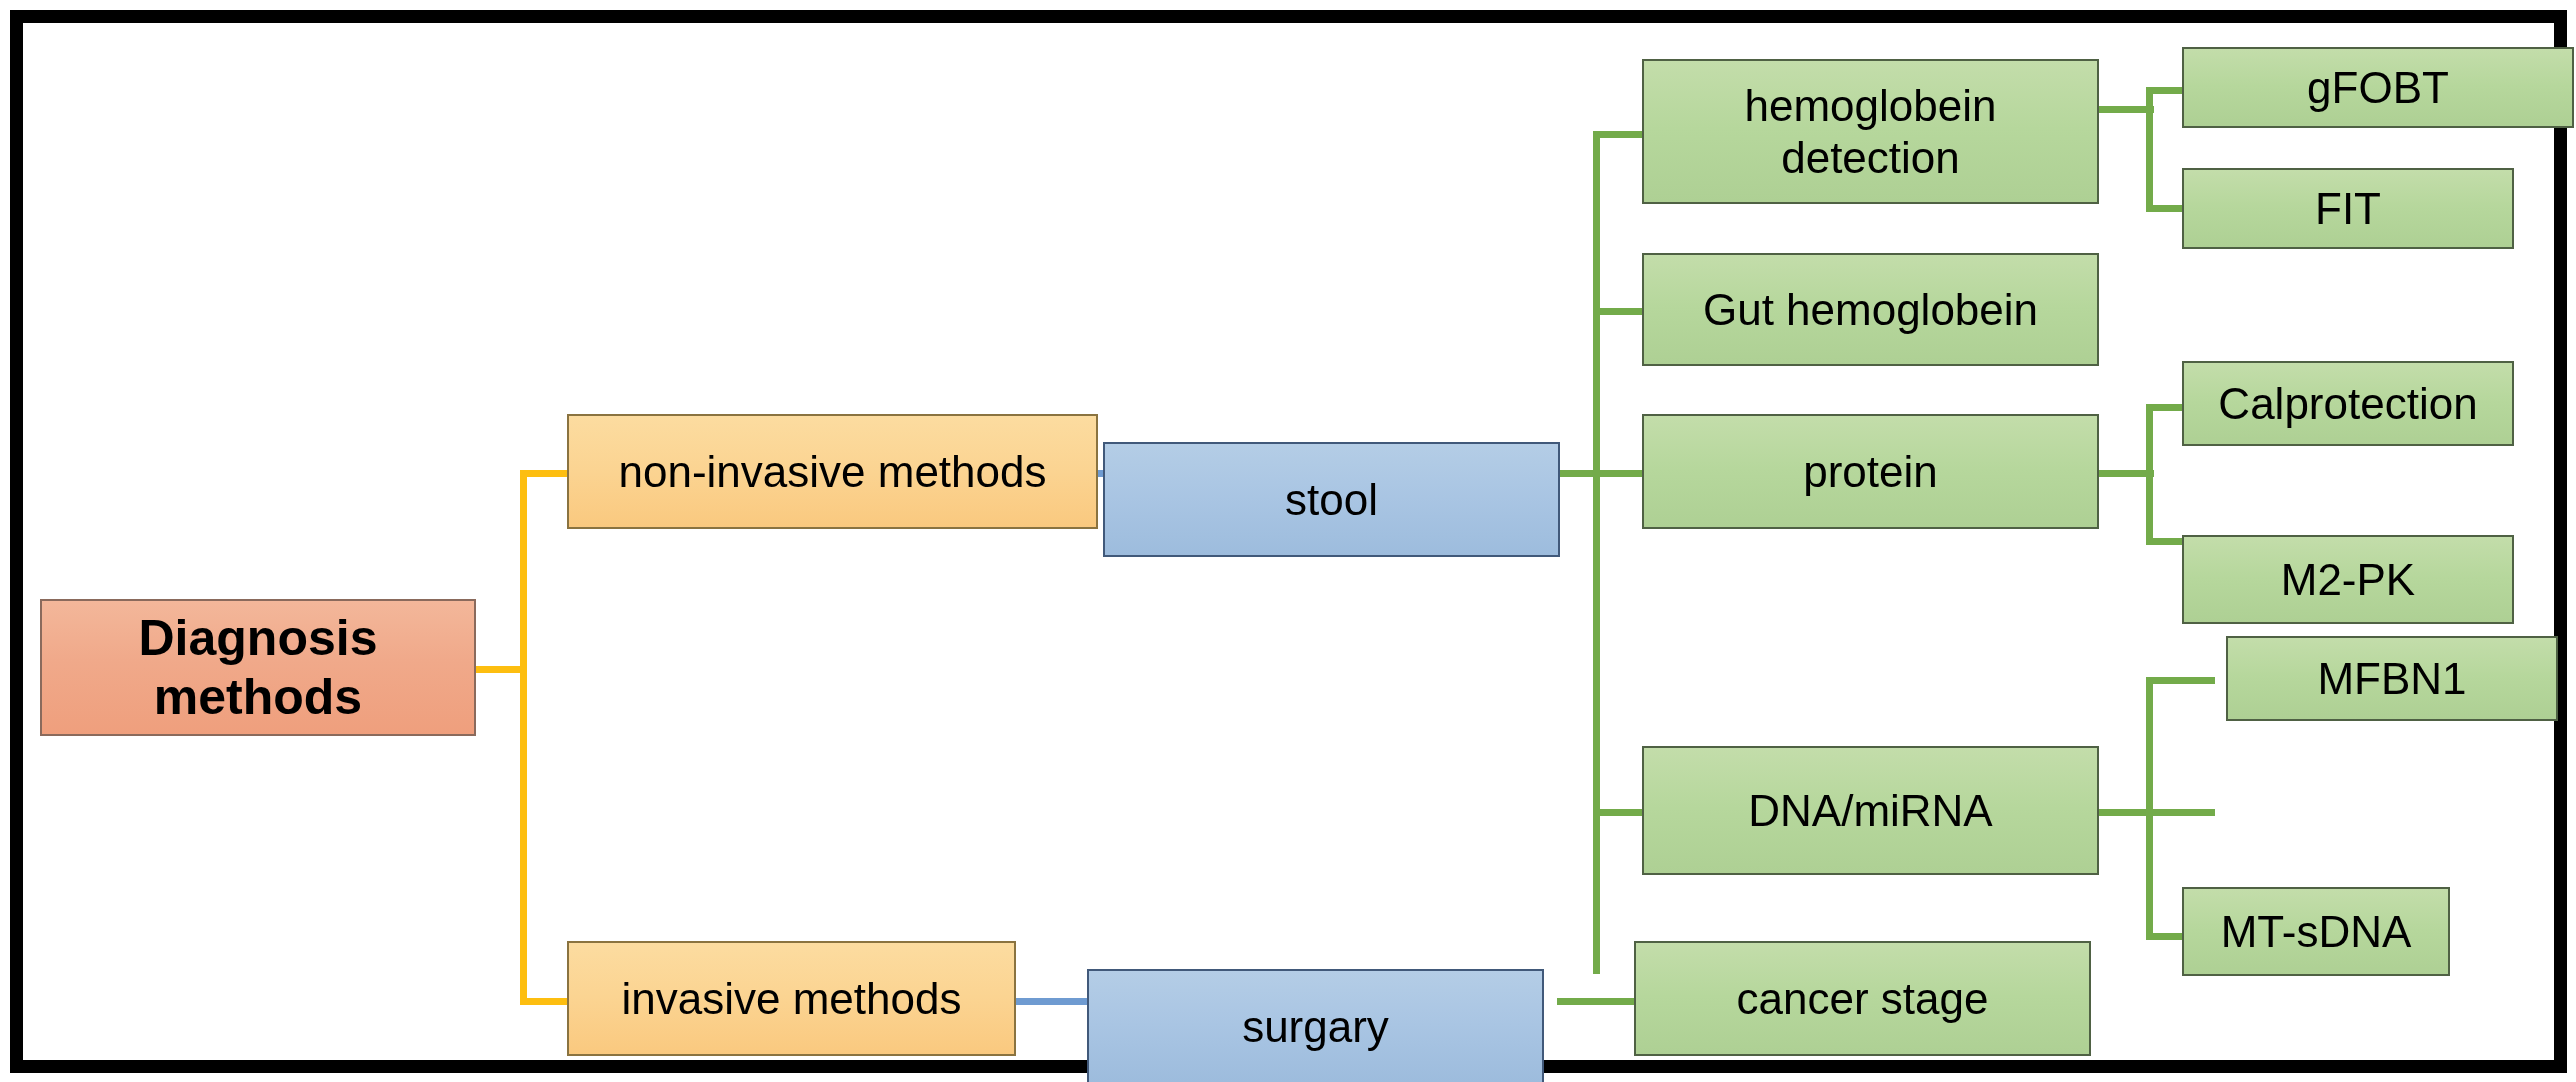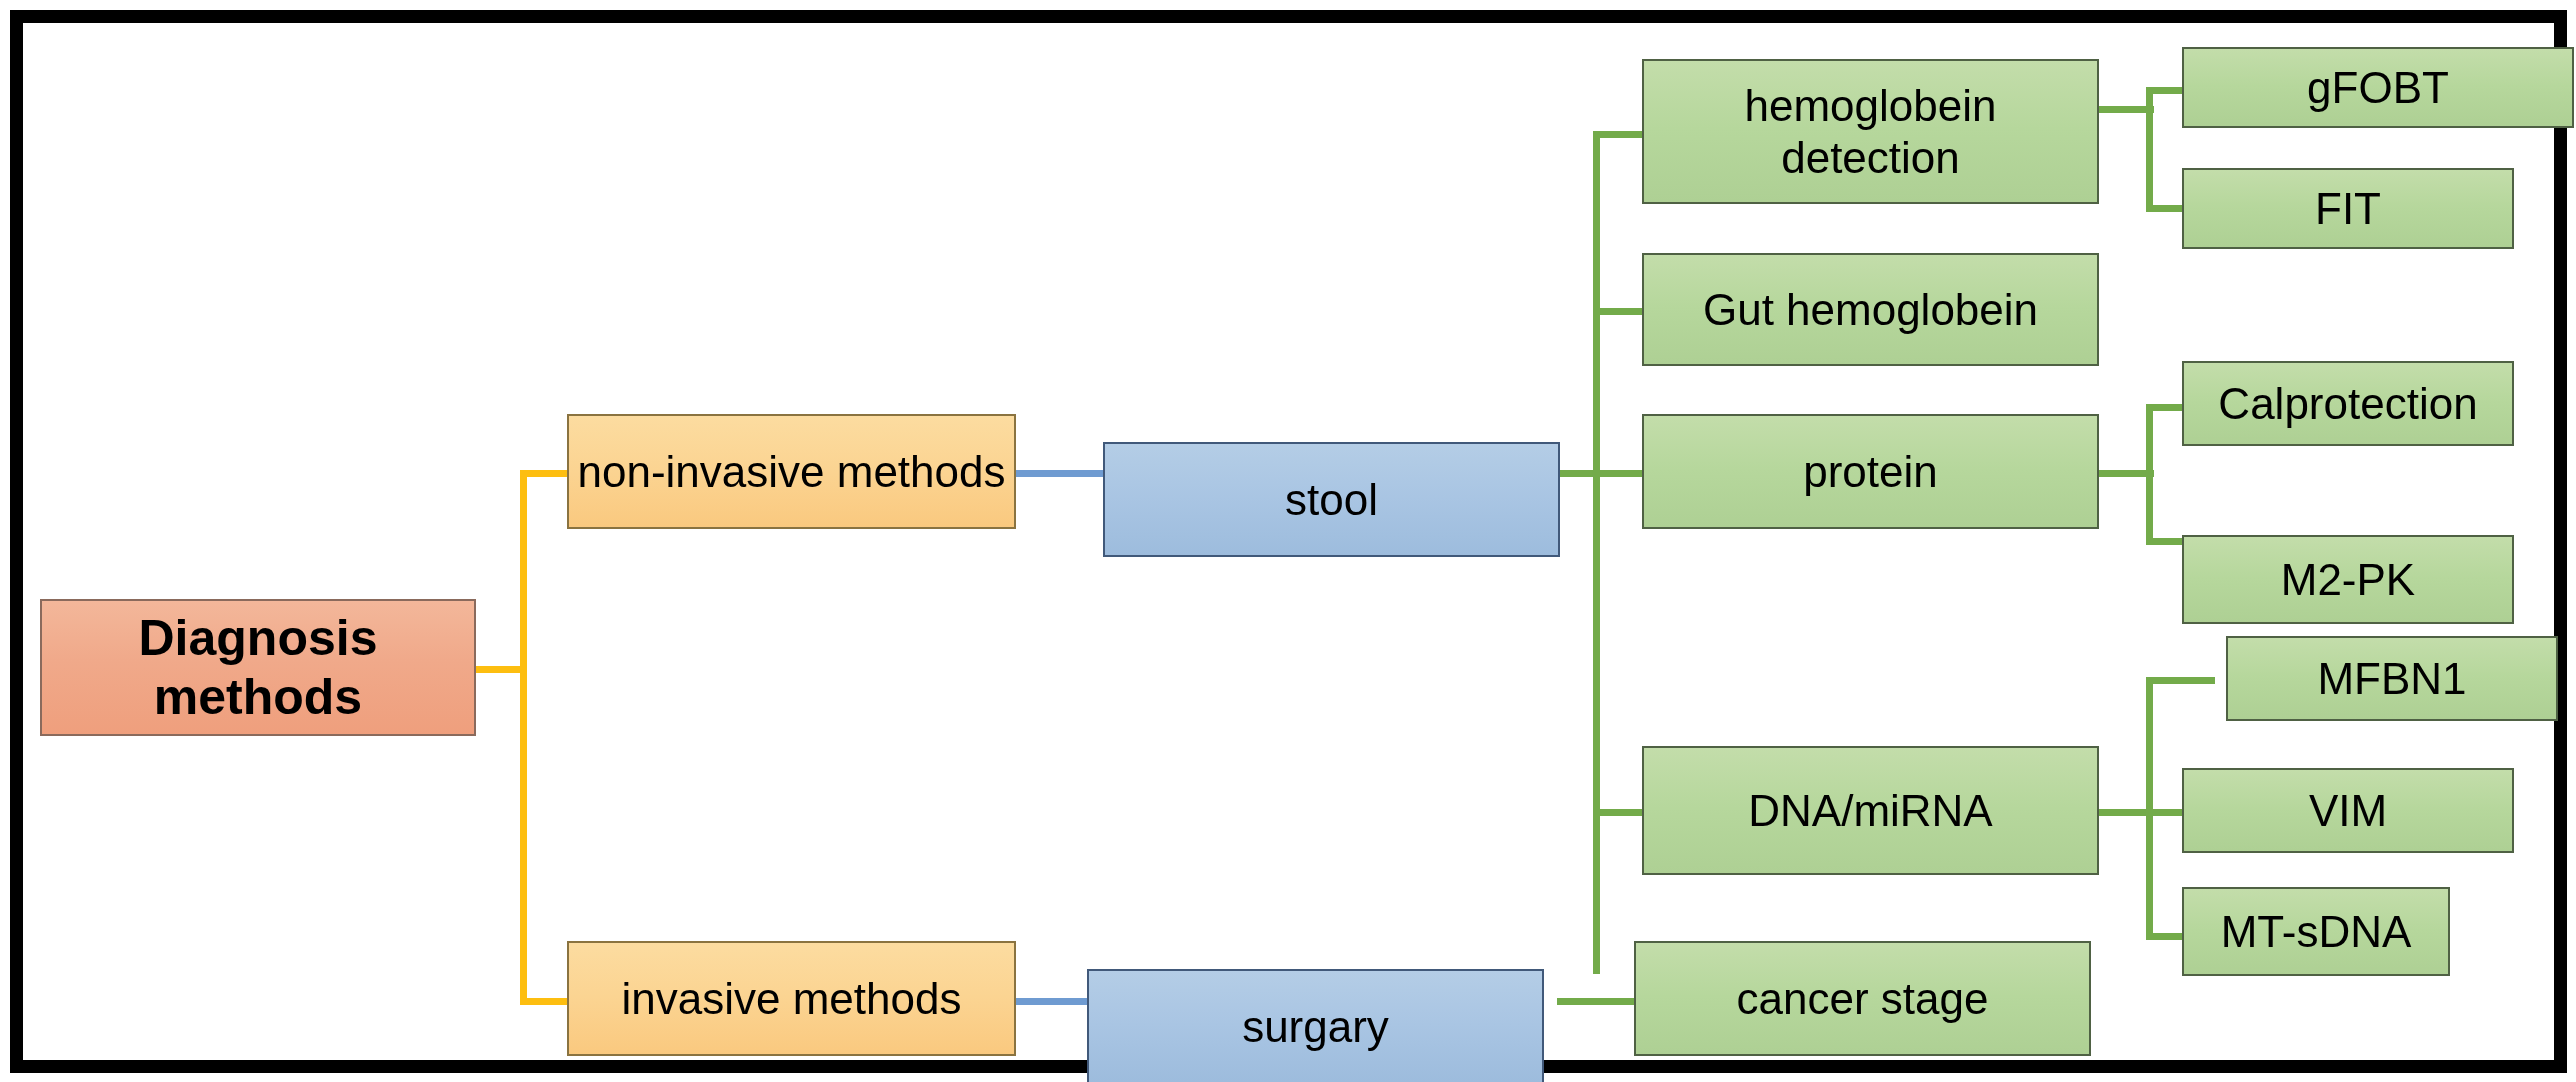--- a/index.html
+++ b/index.html
@@ -103,36 +103,35 @@
   <div class="conn h-green" style="left:2146px; top:538px; width:69px;"></div>
 
   <div class="conn h-green" style="left:2098px; top:809px; width:56px;"></div>
   <div class="conn v-green" style="left:2146px; top:677px; height:263px;"></div>
   <div class="conn h-green" style="left:2146px; top:677px; width:69px;"></div>
   <div class="conn h-green" style="left:2146px; top:809px; width:69px;"></div>
   <div class="conn h-green" style="left:2146px; top:933px; width:69px;"></div>
 
   <div class="node n-root" style="left:40px; top:599px; width:436px; height:137px;">Diagnosis methods</div>
 
-  <div class="node n-orange" style="left:567px; top:414px; width:449px; height:115px;">non-invasive methods</div>
+  <div class="node n-orange" style="left:567px; top:414px; width:531px; height:115px;">non-invasive methods</div>
   <div class="node n-orange" style="left:567px; top:941px; width:449px; height:115px;">invasive methods</div>
 
   <div class="node n-blue" style="left:1103px; top:414px; width:457px; height:115px;">stool</div>
   <div class="node n-blue" style="left:1087px; top:941px; width:457px; height:115px;">surgary</div>
 
   <div class="node n-green" style="left:1642px; top:59px; width:457px; height:145px;">hemoglobein detection</div>
   <div class="node n-green" style="left:1642px; top:253px; width:457px; height:113px;">Gut hemoglobein</div>
   <div class="node n-green" style="left:1642px; top:414px; width:457px; height:115px;">protein</div>
   <div class="node n-green" style="left:1642px; top:746px; width:457px; height:129px;">DNA/miRNA</div>
   <div class="node n-green" style="left:1634px; top:941px; width:457px; height:115px;">cancer stage</div>
 
   <div class="node n-green" style="left:2182px; top:47px; width:392px; height:81px;">gFOBT</div>
   <div class="node n-green" style="left:2182px; top:168px; width:332px; height:81px;">FIT</div>
 
   <div class="node n-green" style="left:2182px; top:361px; width:332px; height:85px;">Calprotection</div>
   <div class="node n-green" style="left:2182px; top:495px; width:332px; height:89px;margin-top:40px;">M2-PK</div>
 
   <div class="node n-green" style="left:2182px; top:636px; width:332px; height:85px;margin-left:44px;">MFBN1</div>
-  <div class="node n-green" style="left:2182px; top:768px; width:332px; height:85px;">VIM</div>
   <div class="node n-green" style="left:2182px; top:887px; width:268px; height:89px;">MT-sDNA</div>
 
 </div>
 
 
 </body></html>

